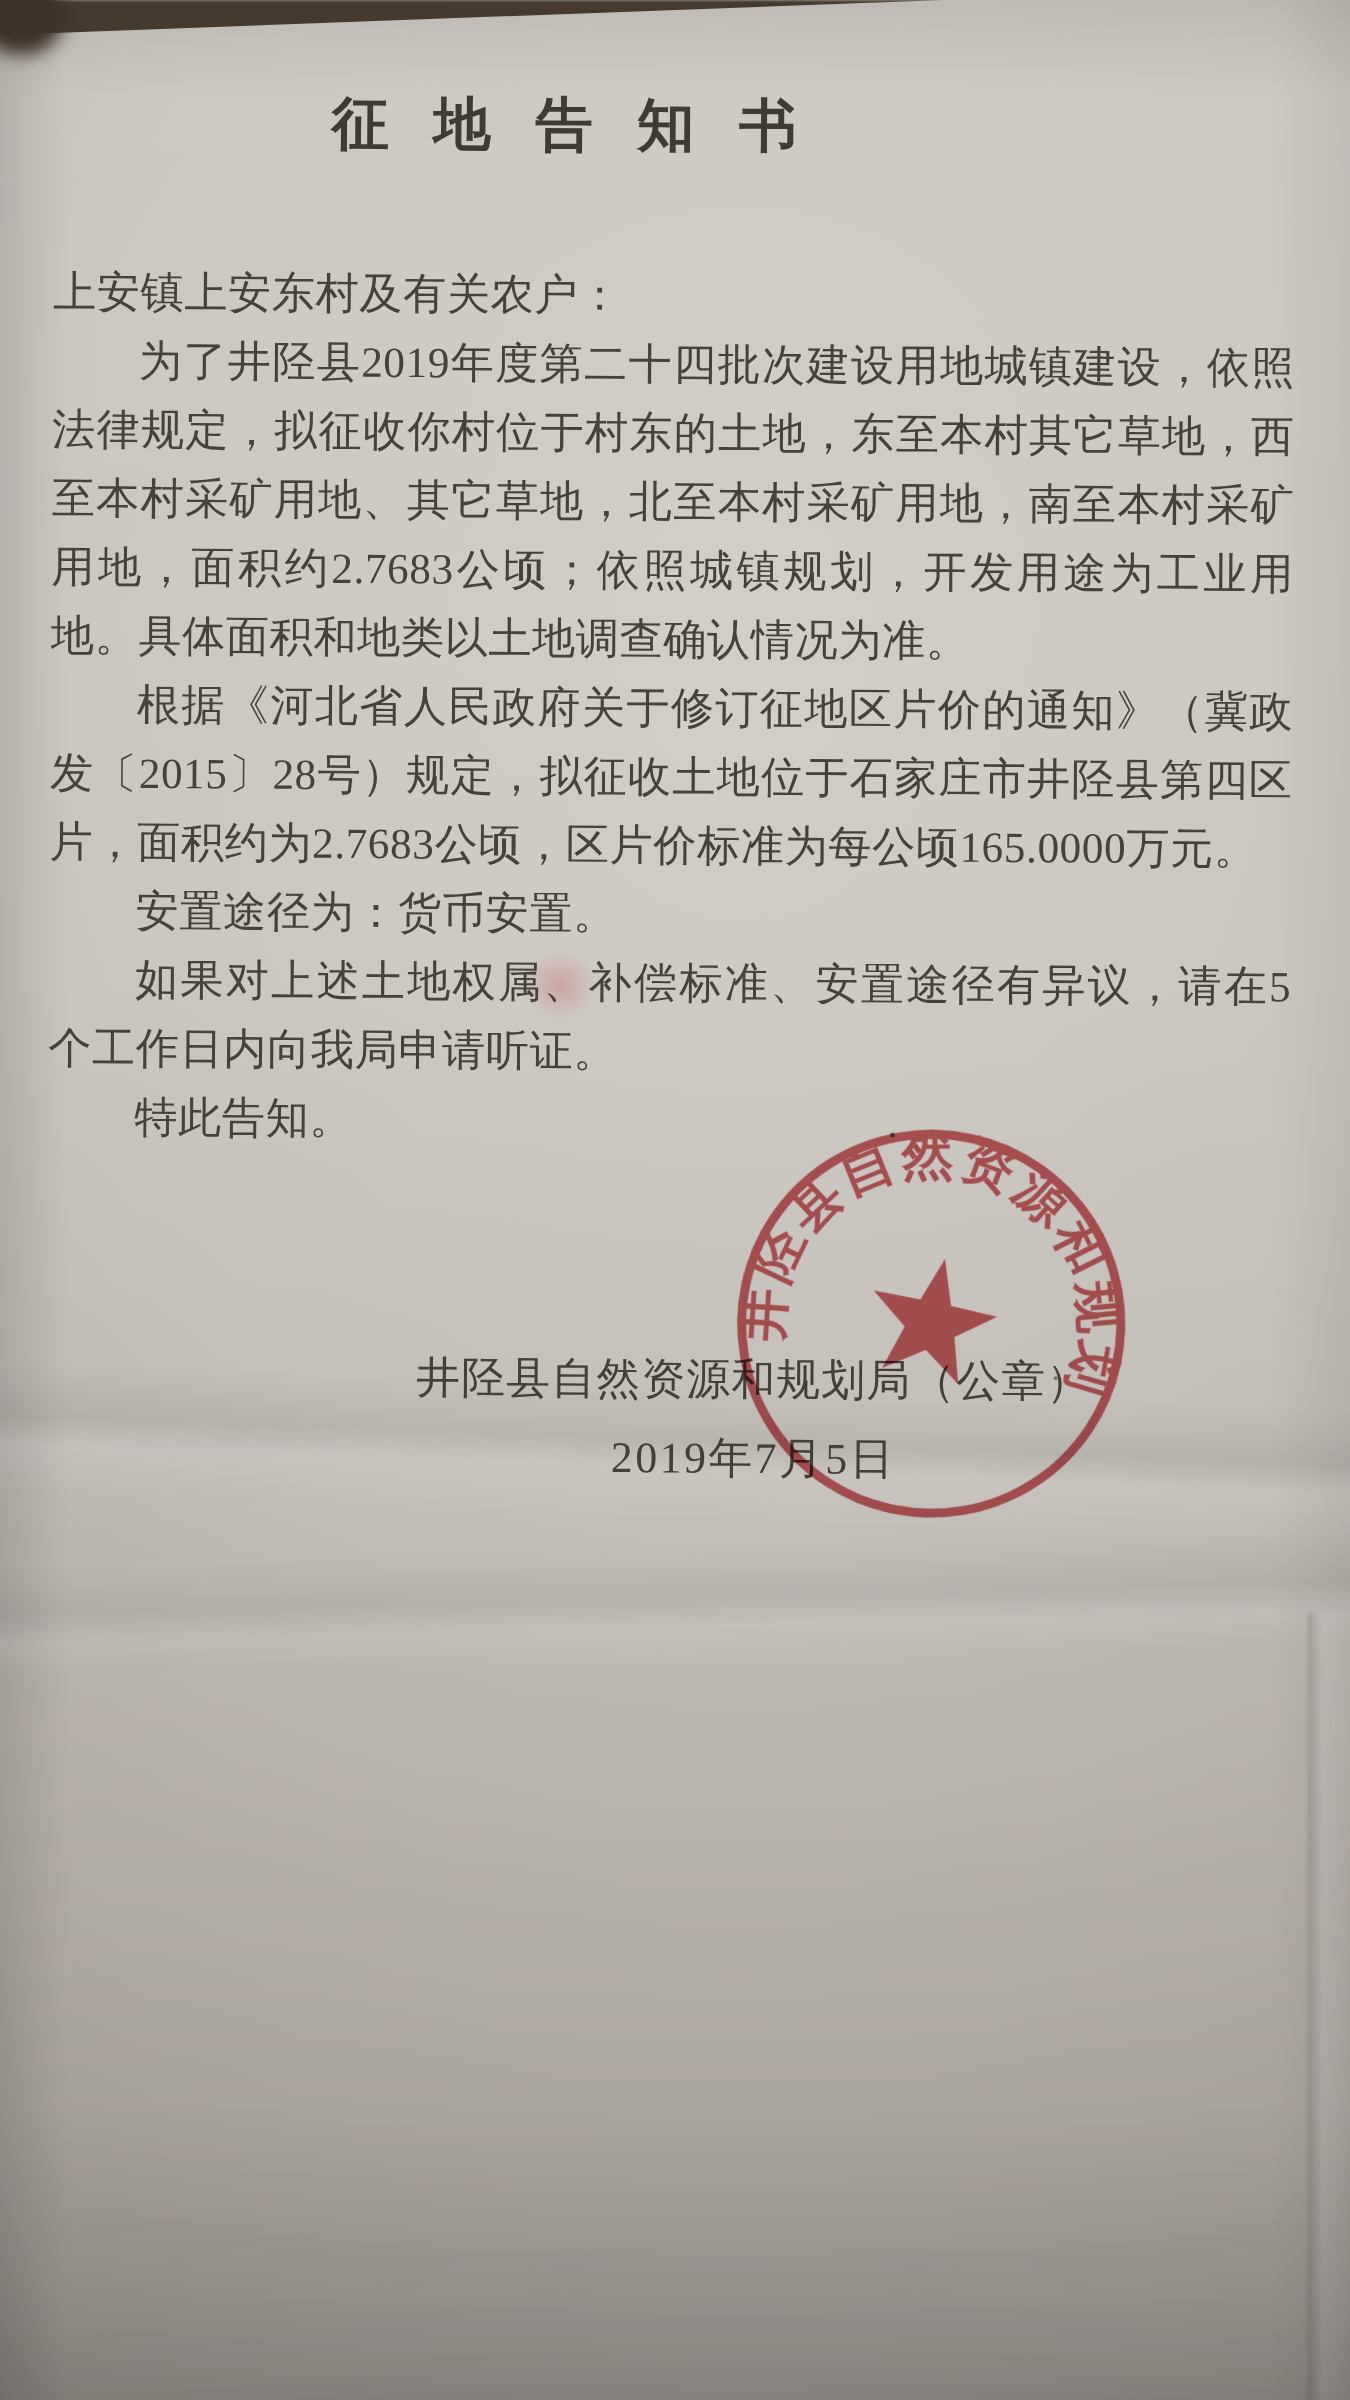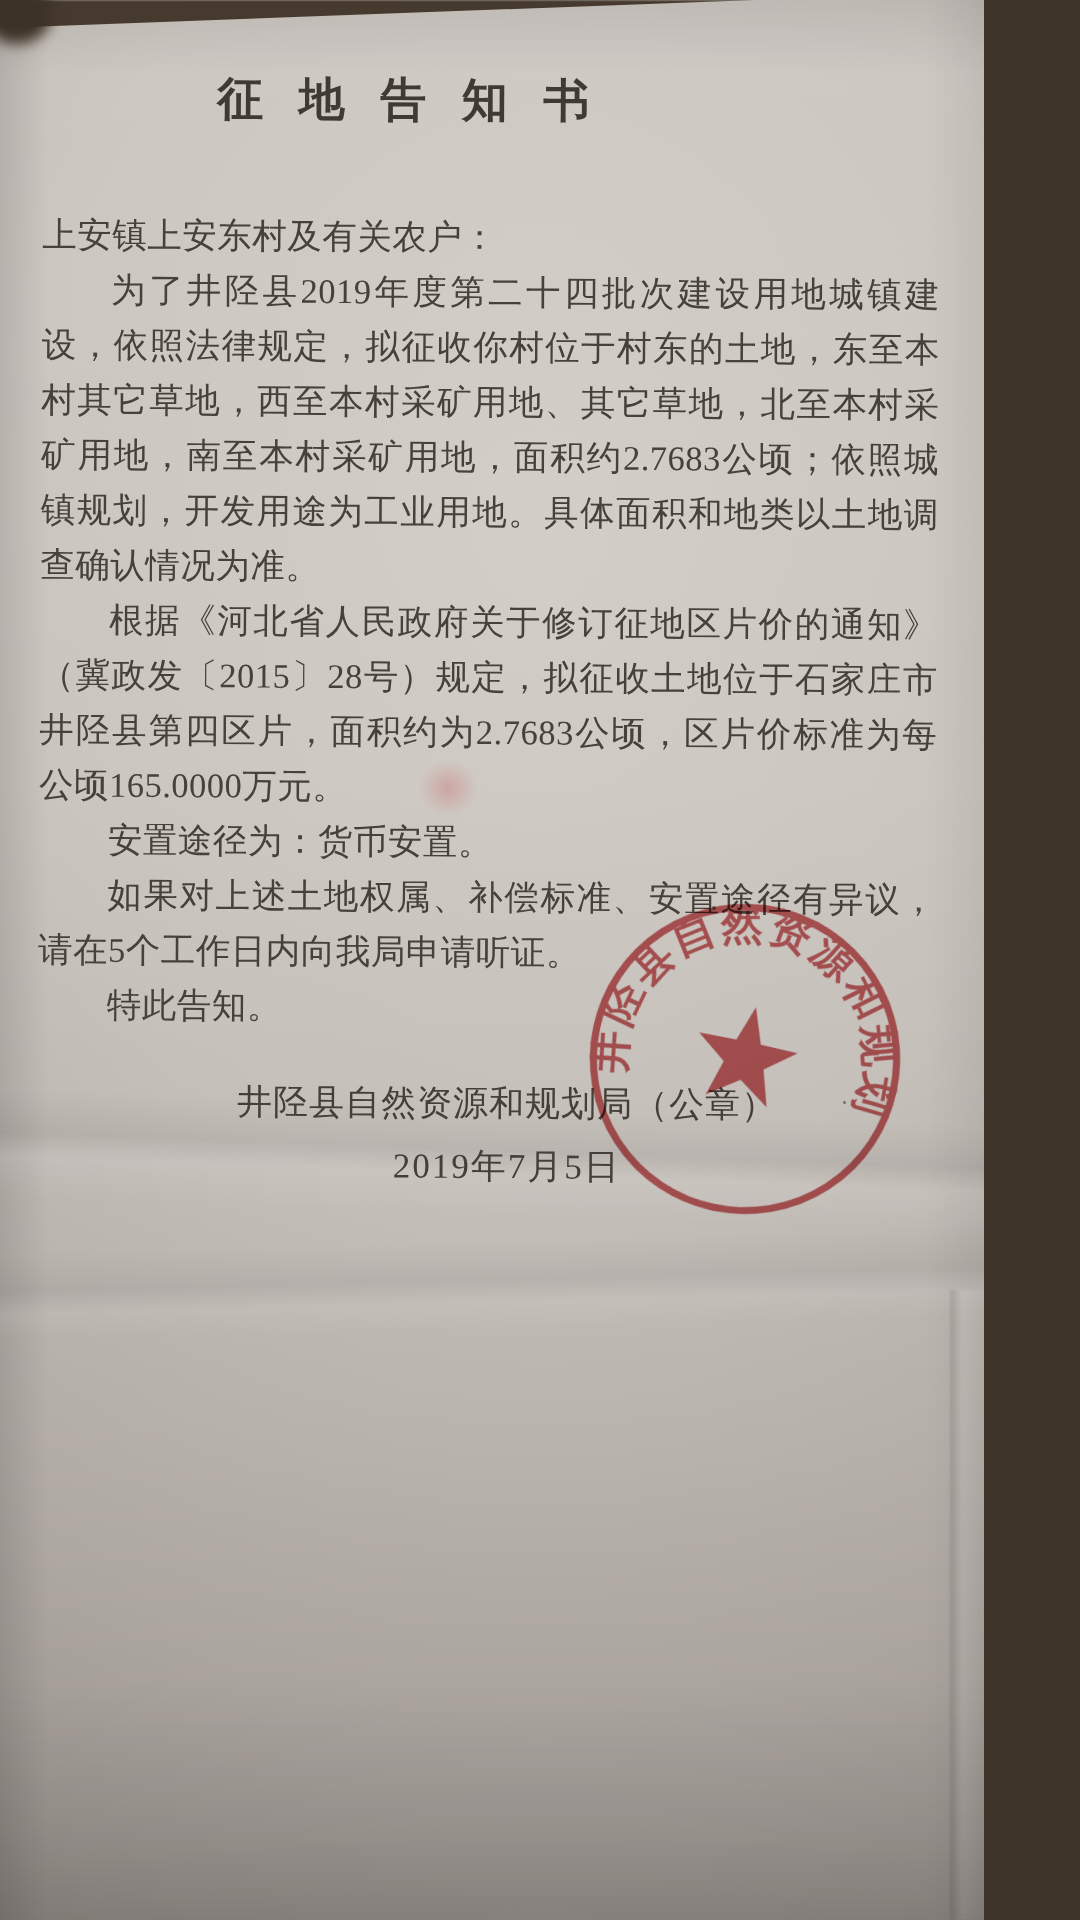--- a/index.html
+++ b/index.html
@@ -1,17 +1,17 @@
 <!DOCTYPE html>
 <html><head>
 <meta charset="utf-8">
 <style>
   html,body { margin:0; padding:0; background:#3e342a; }
   .photo {
-    position:relative; width:984px; height:1920px; overflow:hidden;
+    position:relative; width:1080px; height:1920px; overflow:hidden;
     font-family:"Liberation Serif", serif;
     background:
       linear-gradient(180deg, rgba(0,0,0,0.08) 0%, rgba(0,0,0,0) 4%),
       linear-gradient(90deg, rgba(0,0,0,0.10) 0%, rgba(0,0,0,0) 5%, rgba(0,0,0,0) 94%, rgba(0,0,0,0.06) 100%),
       linear-gradient(180deg, rgba(255,255,255,0.05) 0%, rgba(0,0,0,0) 40%, rgba(0,0,0,0.06) 75%, rgba(0,0,0,0.13) 100%),
       radial-gradient(ellipse 120% 80% at 55% 28%, #d3cdc7 0%, #cbc5bf 45%, #bcb5af 78%, #ada69f 100%);
   }
   .top-edge {
     position:absolute; top:0; left:0; width:755px; height:28px;
     background:#463a2e; clip-path:polygon(0 0, 100% 0, 0 100%);

